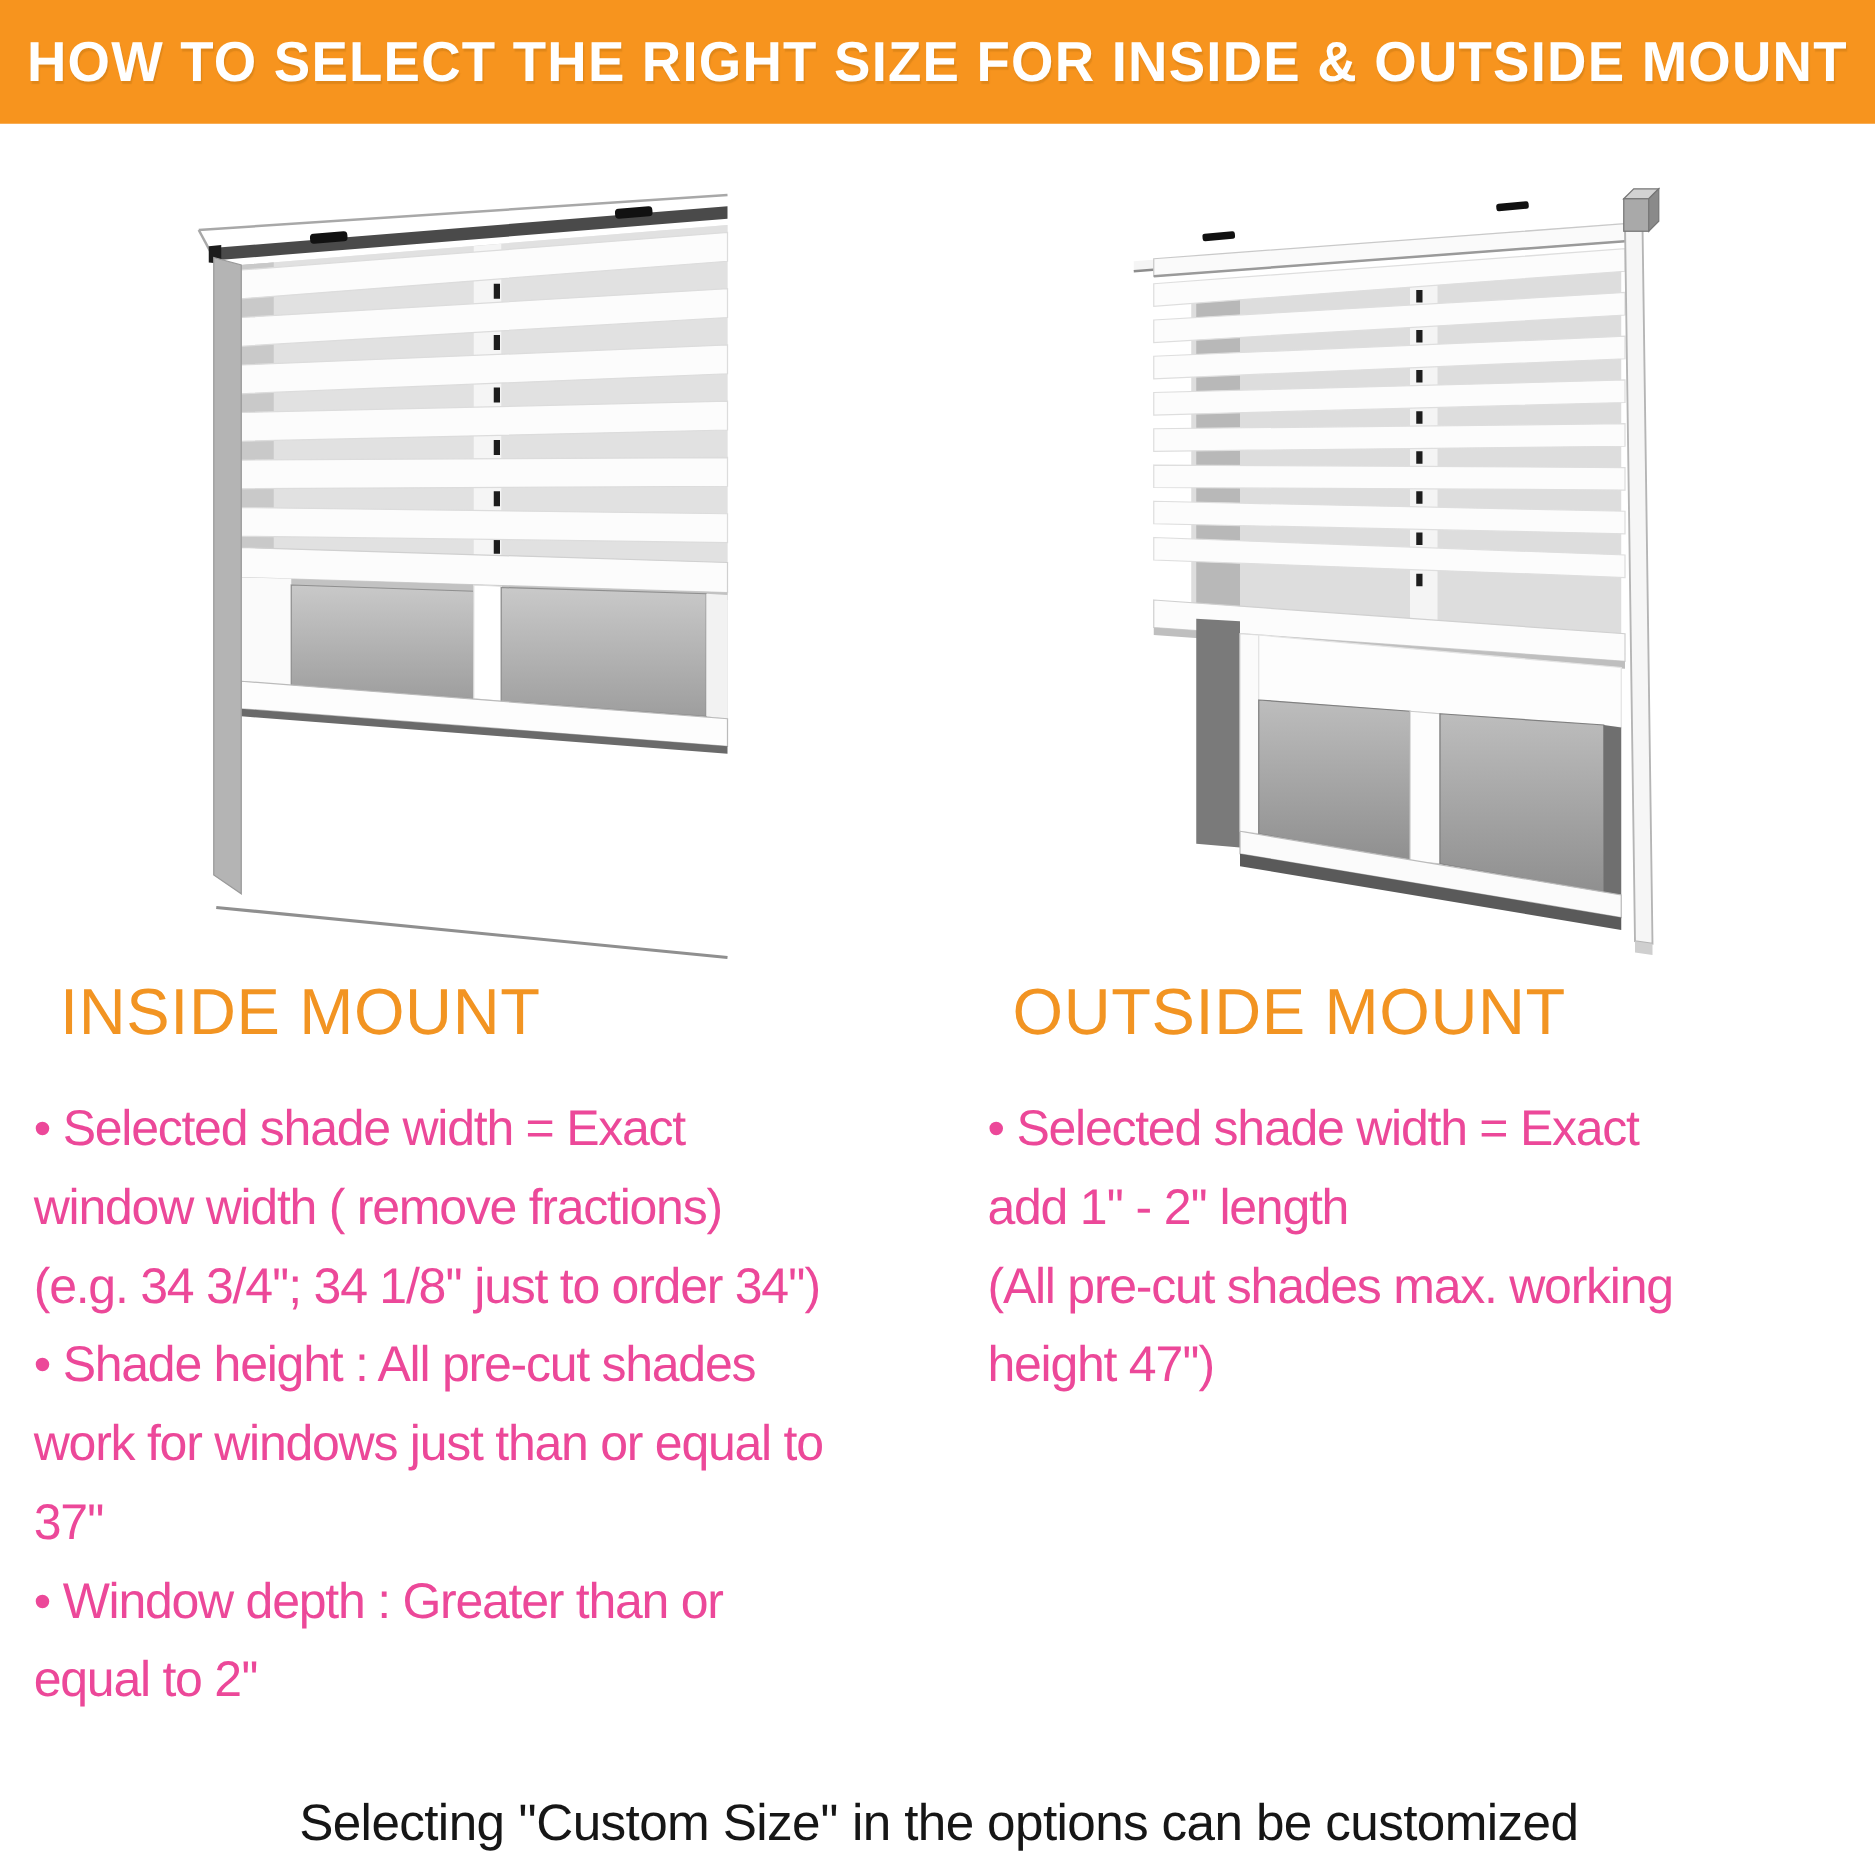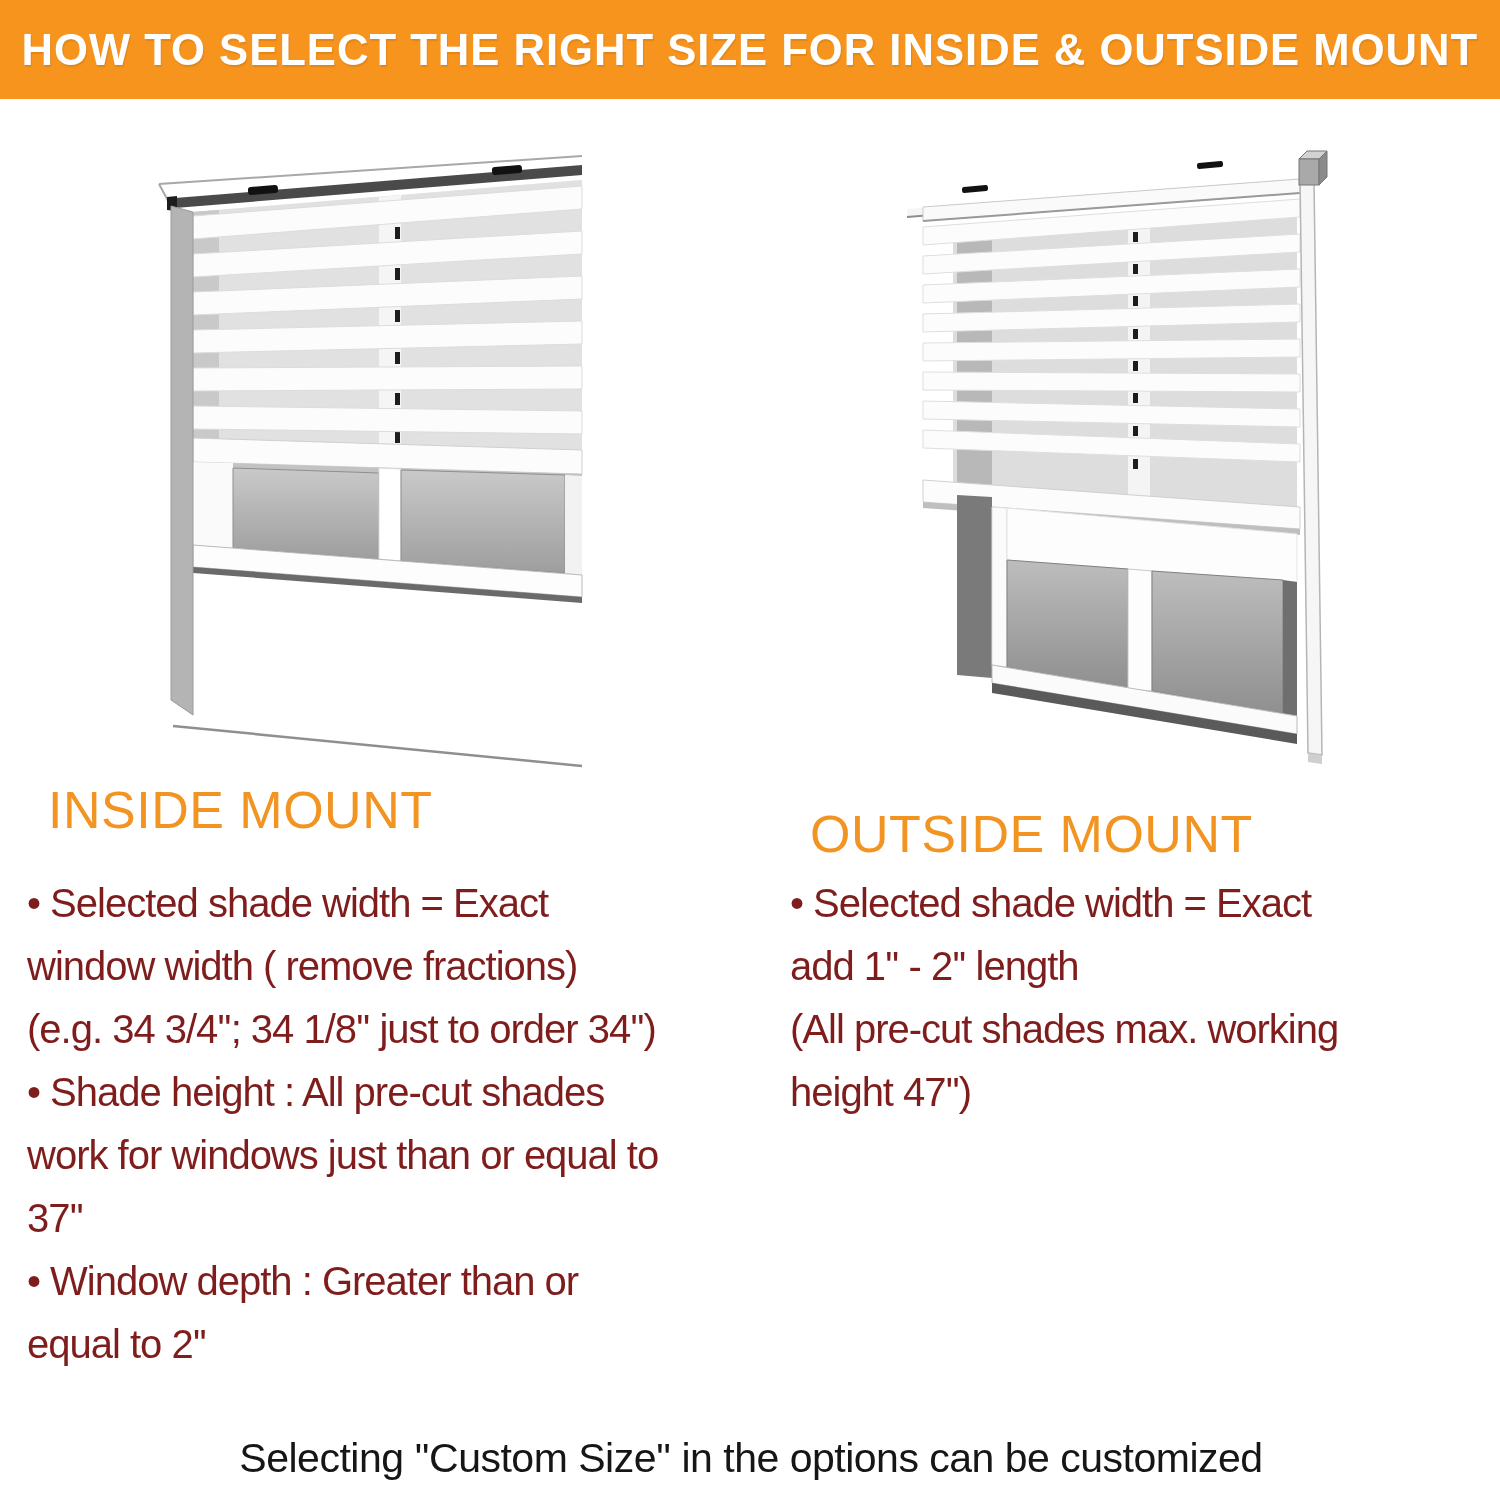--- a/index.html
+++ b/index.html
@@ -8,22 +8,22 @@
   .banner{position:absolute;left:0;top:0;width:1500px;height:99px;background:#F7941E;
           display:flex;align-items:center;justify-content:center;}
   .banner-title{color:#ffffff;font-weight:bold;font-size:45px;letter-spacing:1px;
           white-space:nowrap;transform:scaleX(.97);text-shadow:1px 2px 1px rgba(120,80,0,.18);}
   .illus{position:absolute;}
   .illus-left{left:145px;top:150px;width:450px;height:620px;}
   .illus-right{left:895px;top:145px;width:460px;height:650px;}
   .mount-heading{position:absolute;color:#F29422;font-weight:normal;font-size:52px;
           letter-spacing:.5px;white-space:nowrap;line-height:60px;}
   .heading-inside{left:48px;top:780px;}
-  .heading-outside{left:810px;top:780px;margin-top:24px;}
-  .spec-col{position:absolute;top:872px;color:#7f1d1d;font-size:40px;letter-spacing:-1px;}
+  .heading-outside{left:810px;top:780px;}
+  .spec-col{position:absolute;top:872px;color:#ec4899;font-size:40px;letter-spacing:-1px;}
   .spec-col .line{display:block;line-height:63px;height:63px;white-space:nowrap;}
   .col-inside{left:27px;width:735px;}
   .col-outside{left:790px;width:700px;}
   .footer-note{position:absolute;left:0;top:1428px;width:1470px;text-align:center;
           color:#161616;font-size:41px;letter-spacing:-.5px;line-height:60px;white-space:nowrap;padding-left:16px;}
   svg{display:block;}
 </style>
 </head>
 <body>
 

